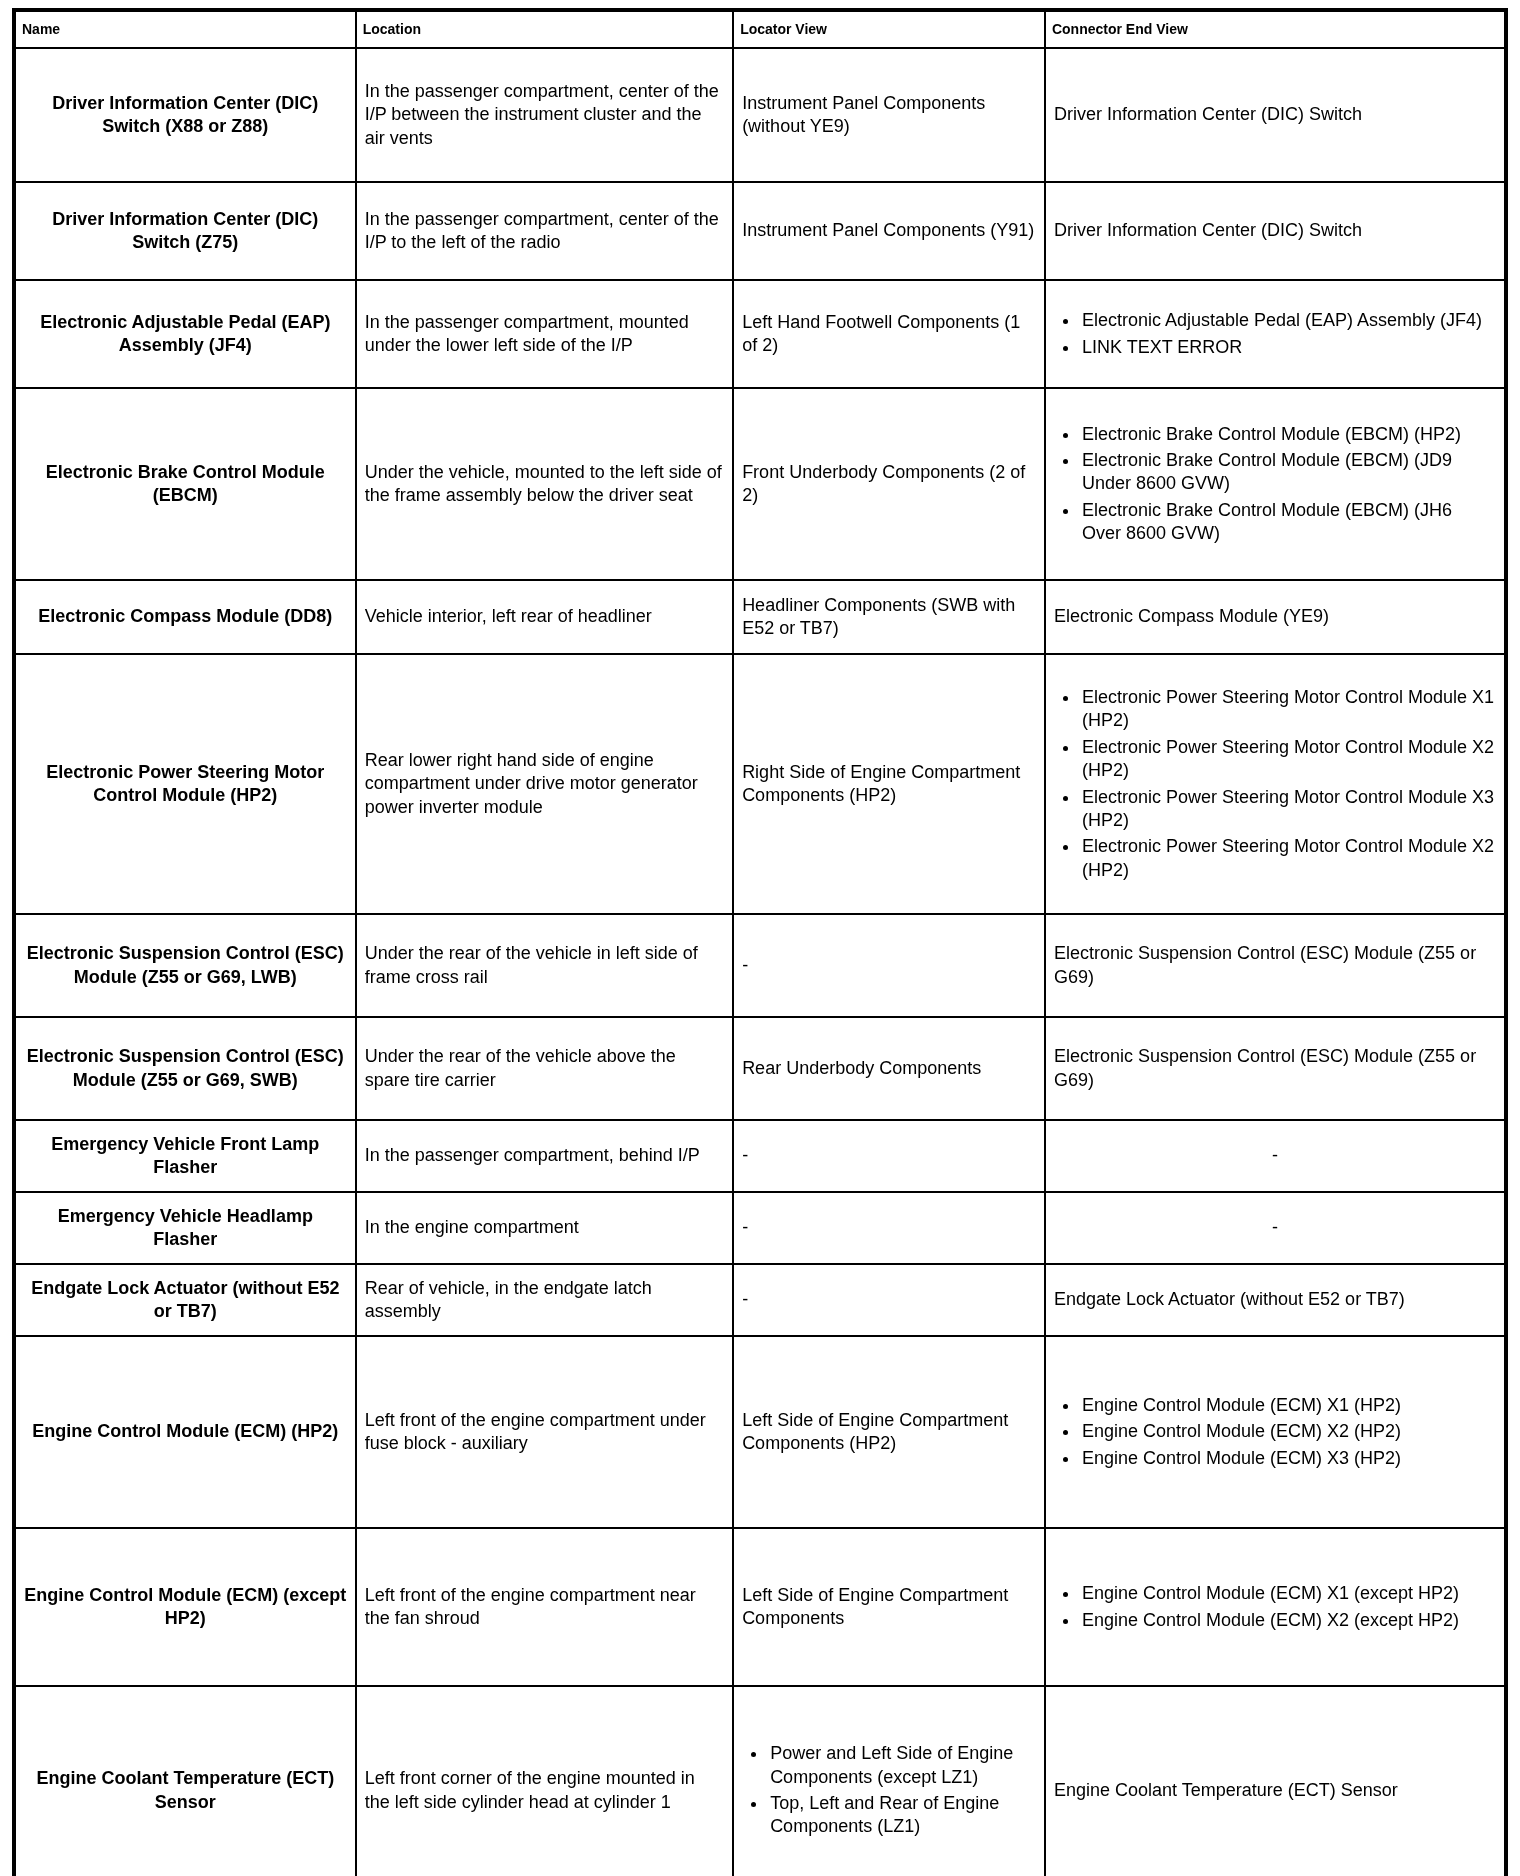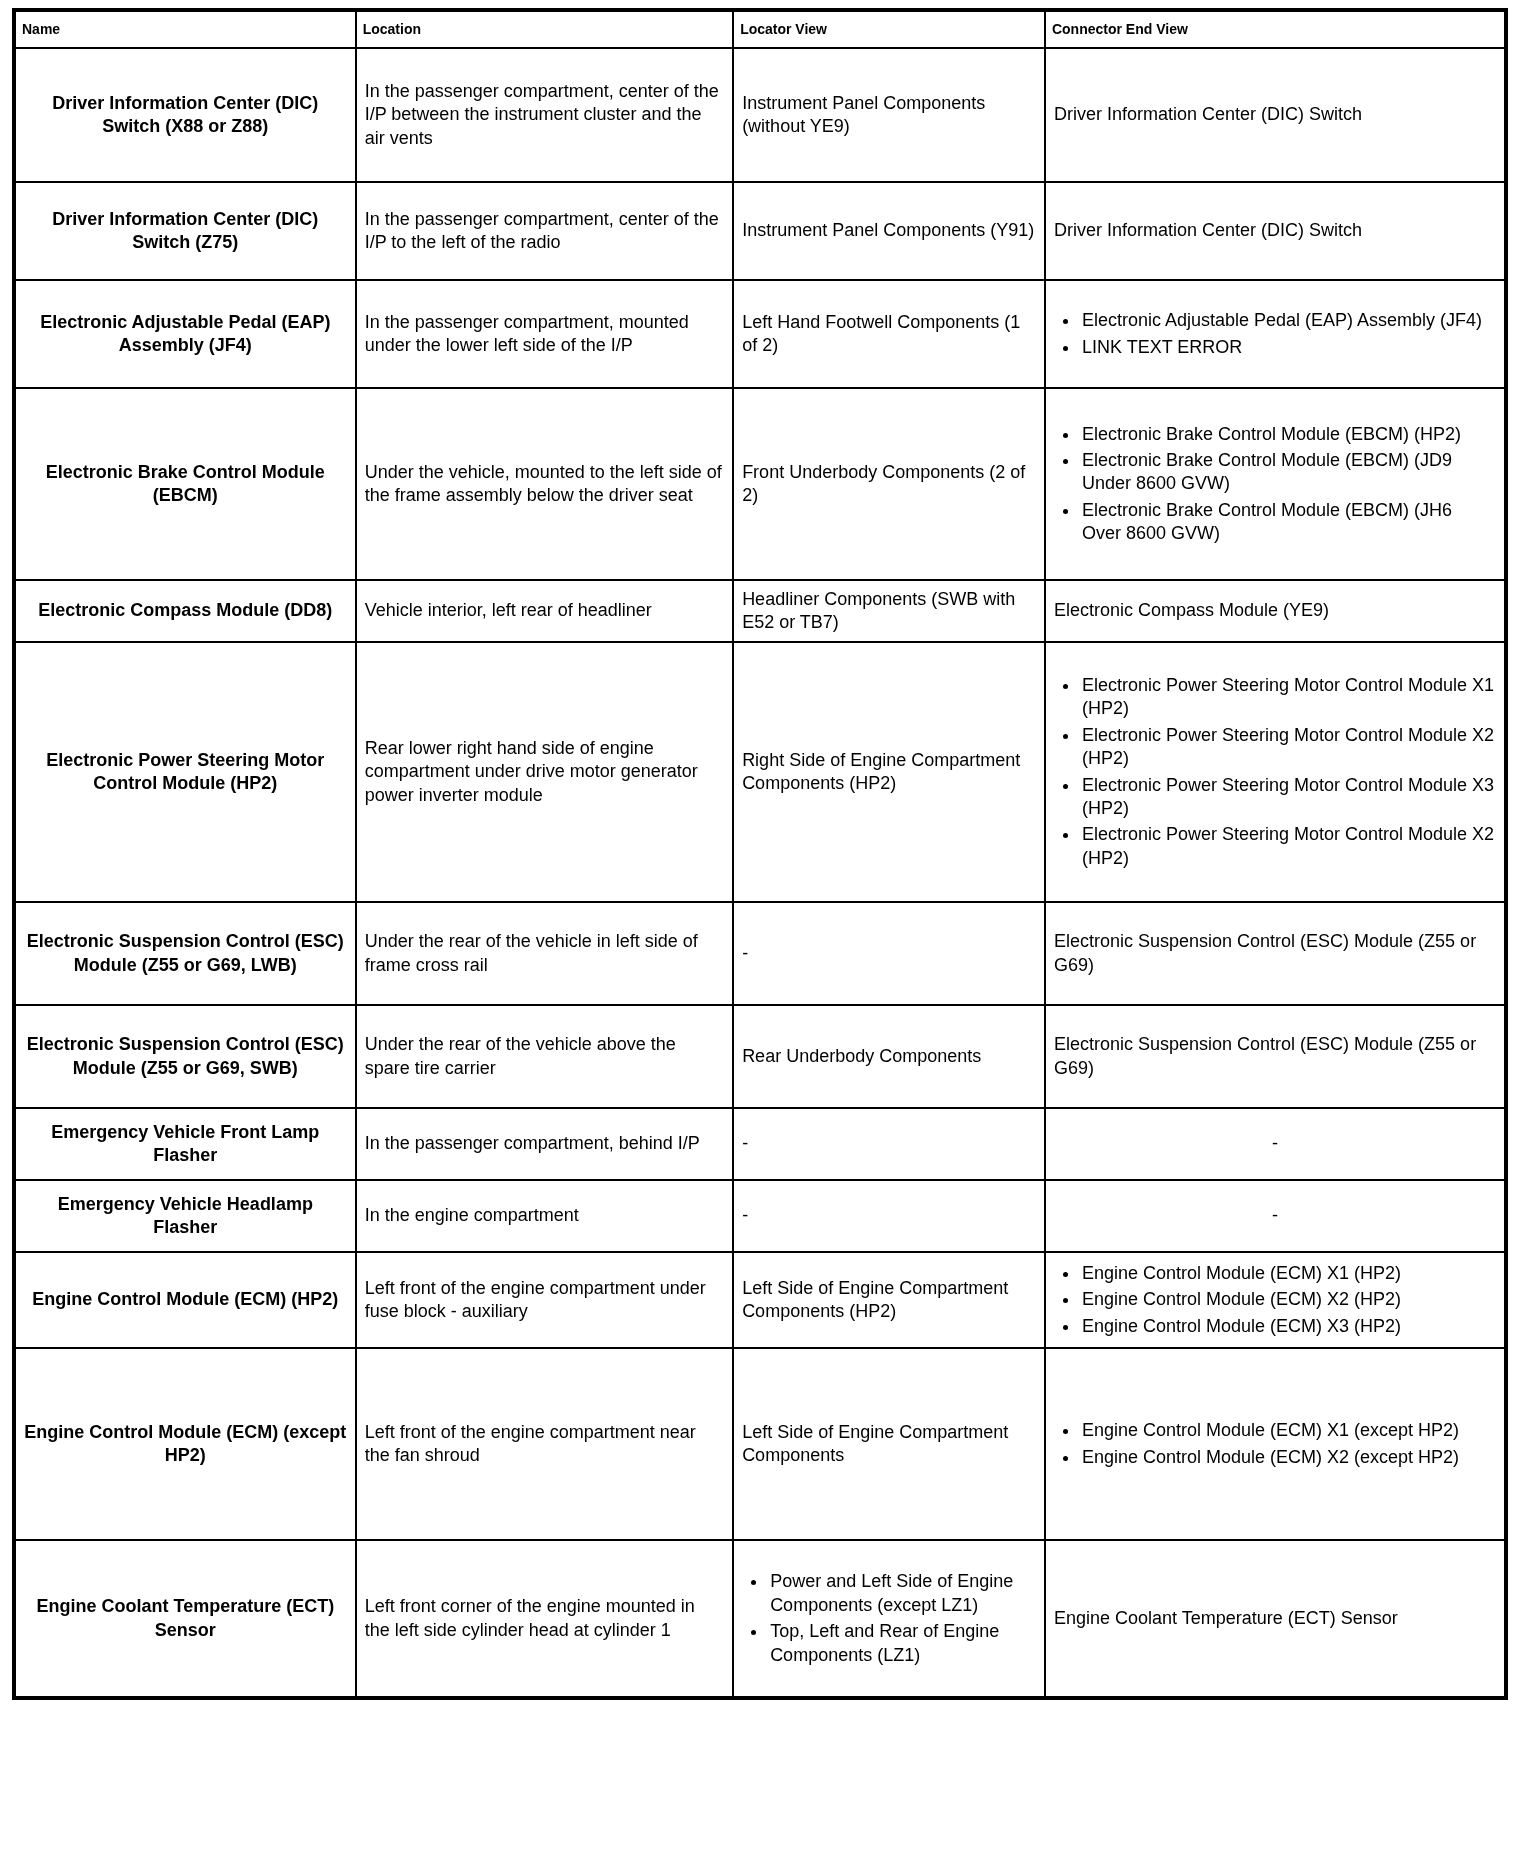--- a/index.html
+++ b/index.html
@@ -51,21 +51,21 @@
   td ul li {
     margin: 3px 0;
     padding-left: 2px;
   }
 
   
   tbody tr:nth-child(1)  { height: 134px; }
   tbody tr:nth-child(2)  { height: 98px;  }
   tbody tr:nth-child(3)  { height: 108px; }
   tbody tr:nth-child(4)  { height: 192px; }
-  tbody tr:nth-child(5)  { height: 62px;  }
+  tbody tr:nth-child(5)  { height: 74px;  }
   tbody tr:nth-child(6)  { height: 260px; }
   tbody tr:nth-child(7)  { height: 103px; }
   tbody tr:nth-child(8)  { height: 103px; }
   tbody tr:nth-child(9)  { height: 72px;  }
   tbody tr:nth-child(10) { height: 72px;  }
   tbody tr:nth-child(11) { height: 72px;  }
   tbody tr:nth-child(12) { height: 192px; }
   tbody tr:nth-child(13) { height: 158px; }
   tbody tr:nth-child(14) { height: 210px; }
 </style>
@@ -161,20 +161,26 @@
           <td class="c-locator">-</td>
           <td class="c-conn" style="text-align: center;">-</td>
         </tr>
         <tr>
           <td class="c-name">Emergency Vehicle Headlamp Flasher</td>
           <td class="c-loc">In the engine compartment</td>
           <td class="c-locator">-</td>
           <td class="c-conn" style="text-align: center;">-</td>
         </tr>
         <tr>
+          <td class="c-name">Endgate Lock Actuator (without E52 or TB7)</td>
+          <td class="c-loc">Rear of vehicle, in the endgate latch assembly</td>
+          <td class="c-locator">-</td>
+          <td class="c-conn">Endgate Lock Actuator (without E52 or TB7)</td>
+        </tr>
+        <tr>
           <td class="c-name">Engine Control Module (ECM) (HP2)</td>
           <td class="c-loc">Left front of the engine compartment under fuse block - auxiliary</td>
           <td class="c-locator">Left Side of Engine Compartment Components (HP2)</td>
           <td class="c-conn">
             <ul>
               <li>Engine Control Module (ECM) X1 (HP2)</li>
               <li>Engine Control Module (ECM) X2 (HP2)</li>
               <li>Engine Control Module (ECM) X3 (HP2)</li>
             </ul>
           </td>

